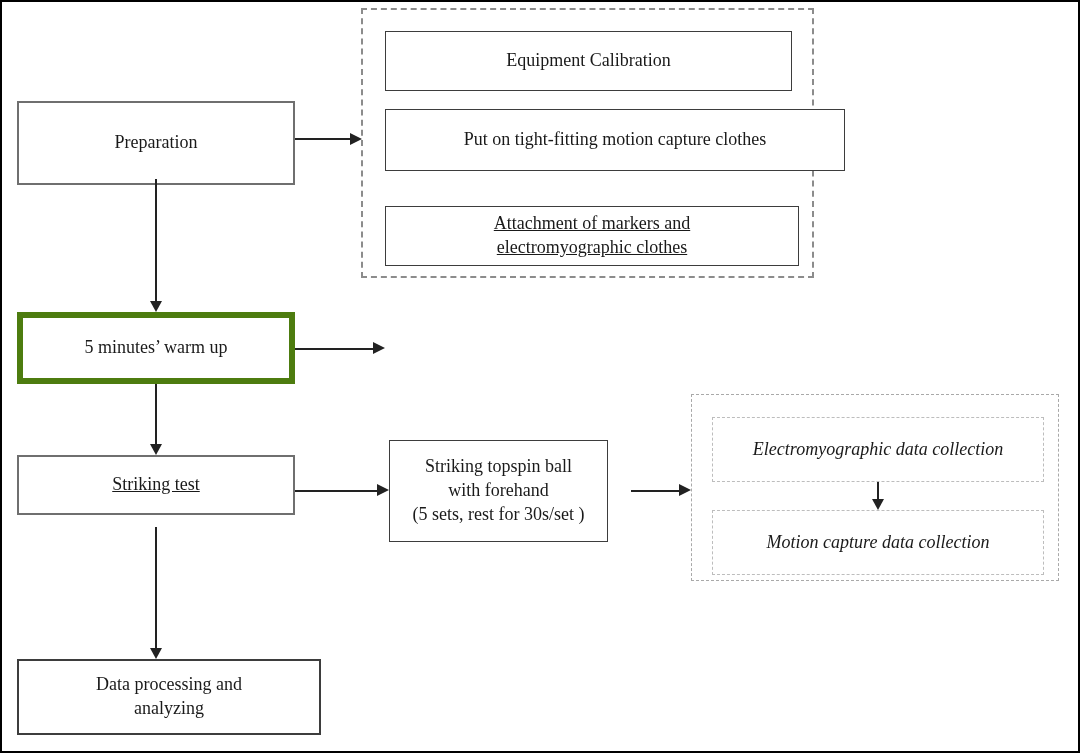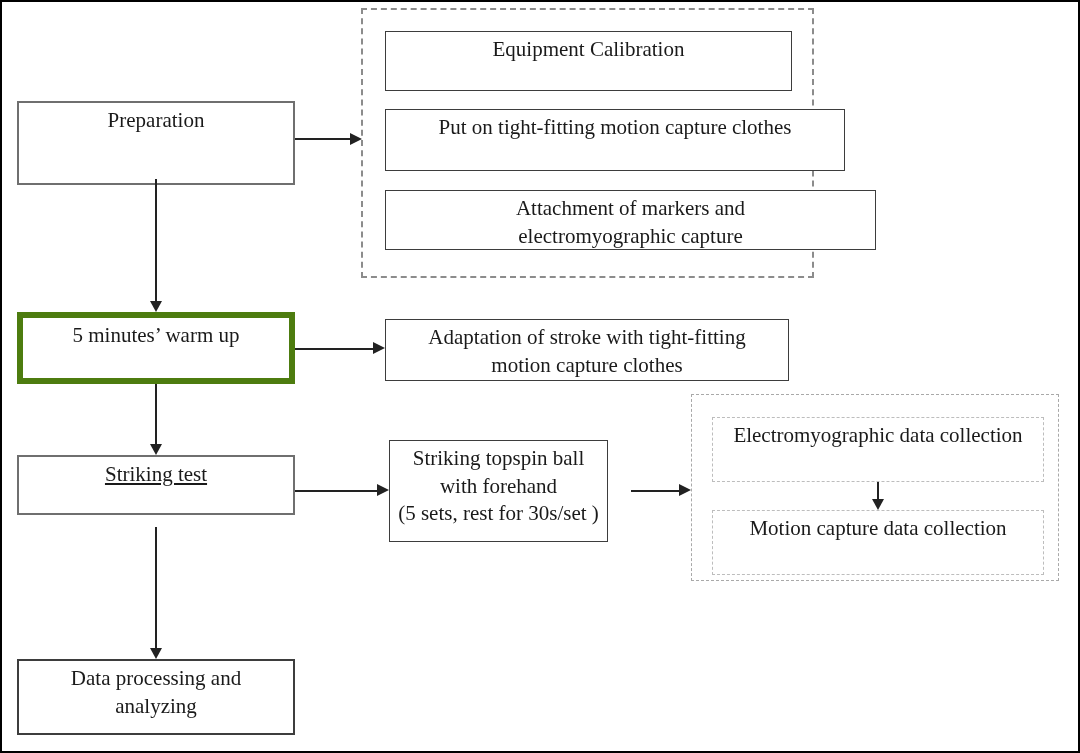--- a/index.html
+++ b/index.html
@@ -13,44 +13,44 @@
     overflow: hidden;
     font-family: "Liberation Serif", "DejaVu Serif", serif;
     color: #1a1a1a;
   }
   .box {
     position: absolute;
     background: #ffffff;
     display: flex;
     flex-direction: column;
     align-items: center;
-    justify-content: flex-start;
+    justify-content: center;
     text-align: center;
-    font-size: 21px;
+    font-size: 18px;
     line-height: 1.32;
     box-sizing: border-box;
     padding: 4px 6px;
   }
   .b-gray  { border: 2px solid #6f6f6f; }
   .b-mid   { border: 6px solid #4d7c0f; }
   .b-dark  { border: 2px solid #3d3d3d; }
   .b-thin  { border: 1.5px solid #3d3d3d; }
   .group-dashed {
     position: absolute;
     border: 2px dashed #8c8c8c;
     background: transparent;
     box-sizing: border-box;
   }
   .group-dashed-light {
     position: absolute;
     border: 1.5px dashed #a9a9a9;
     background: transparent;
     box-sizing: border-box;
   }
-  .b-dashed-light { border: 1px dashed #bdbdbd; }
+  .b-dashed-light { border: 1px dashed #bdbdbd; font-style: italic; }
   .line-h { position: absolute; height: 2px; background: #222222; }
   .line-v { position: absolute; width: 2px;  background: #222222; }
   .head-right {
     position: absolute; width: 0; height: 0;
     border-top: 6px solid transparent;
     border-bottom: 6px solid transparent;
     border-left: 12px solid #222222;
   }
   .head-down {
     position: absolute; width: 0; height: 0;
@@ -69,44 +69,40 @@
   </div>
 
   <div class="box b-mid" style="left:15px; top:310px; width:278px; height:72px;">
     <span>5 minutes’ warm up</span>
   </div>
 
   <div class="box b-gray" style="left:15px; top:453px; width:278px; height:60px;text-decoration:underline;">
     <span>Striking test</span>
   </div>
 
-  <div class="box b-dark" style="left:15px; top:657px; width:278px; height:76px;">
+  <div class="box b-dark" style="left:15px; top:657px; width:304px; height:76px;">
     <div>Data processing and</div>
     <div>analyzing</div>
   </div>
 
   <div class="group-dashed" style="left:359px; top:6px; width:453px; height:270px;"></div>
 
   <div class="box b-thin" style="left:383px; top:29px; width:407px; height:60px;">
     <span>Equipment Calibration</span>
   </div>
 
   <div class="box b-thin" style="left:383px; top:107px; width:460px; height:62px;">
     <span>Put on tight-fitting motion capture clothes</span>
   </div>
 
-  <div class="box b-thin" style="left:383px; top:188px; width:491px; height:60px;">
+  <div class="box b-thin" style="left:383px; top:204px; width:414px; height:60px;text-decoration:underline;">
     <div>Attachment of markers and</div>
-    <div>electromyographic capture</div>
+    <div>electromyographic clothes</div>
   </div>
 
-  <div class="box b-thin" style="left:383px; top:317px; width:404px; height:62px;">
-    <div>Adaptation of stroke with tight-fitting</div>
-    <div>motion capture clothes</div>
-  </div>
 
   <div class="box b-thin" style="left:387px; top:438px; width:219px; height:102px;">
     <div>Striking topspin ball</div>
     <div>with forehand</div>
     <div>(5 sets, rest for 30s/set )</div>
   </div>
 
   <div class="group-dashed-light" style="left:689px; top:392px; width:368px; height:187px;"></div>
 
   <div class="box b-dashed-light" style="left:710px; top:415px; width:332px; height:65px;">

